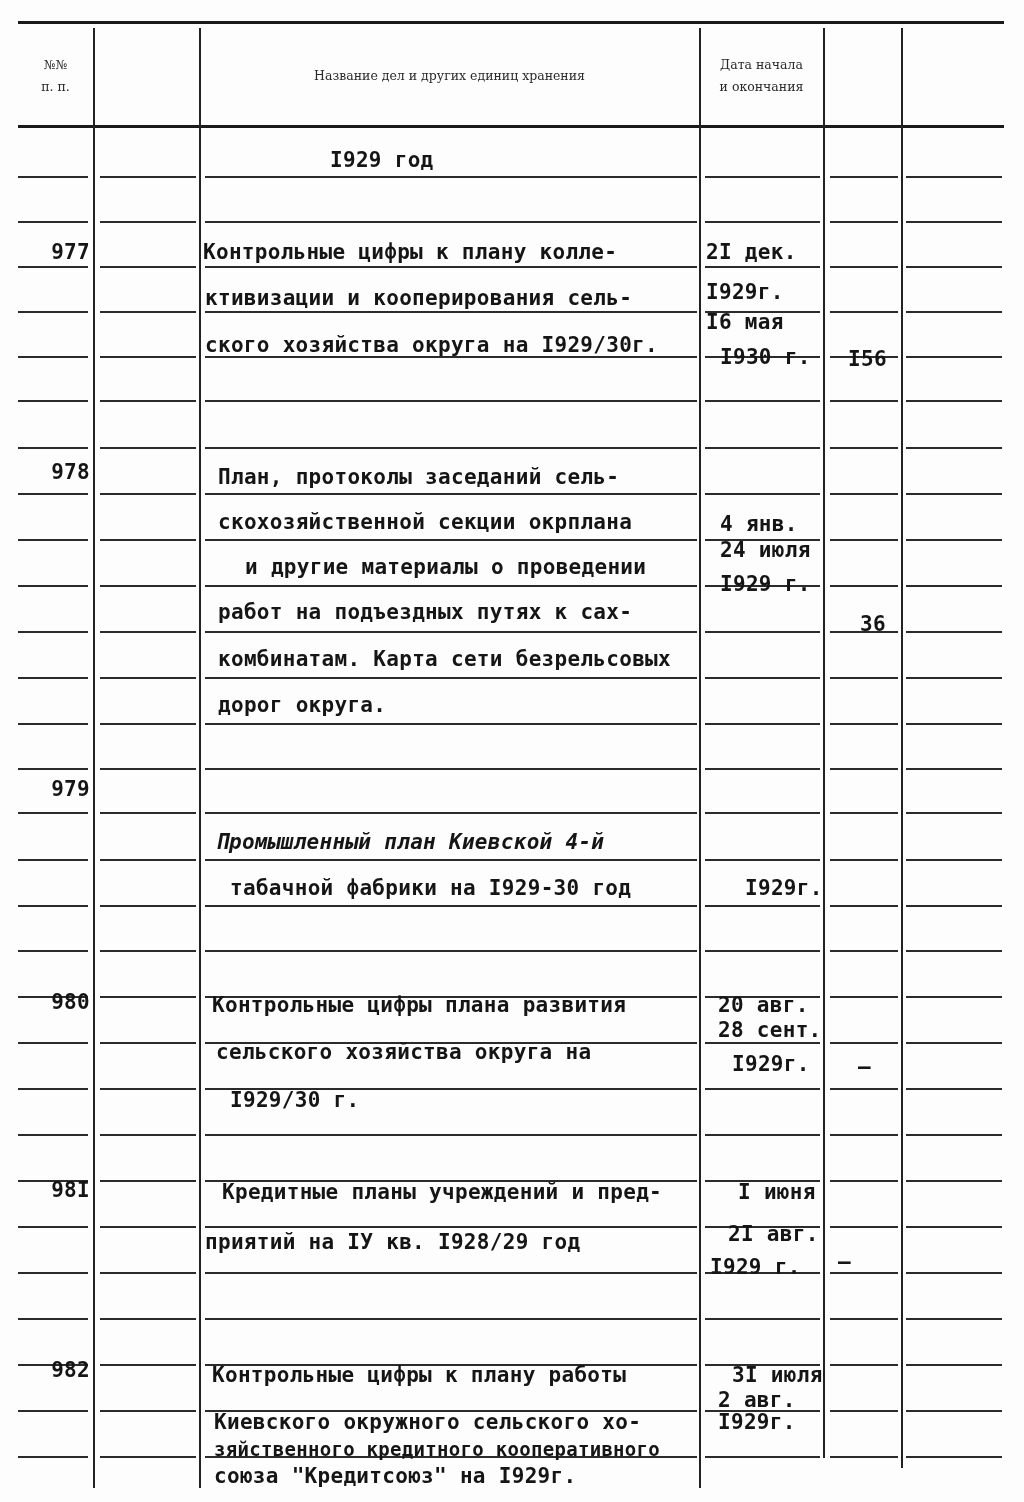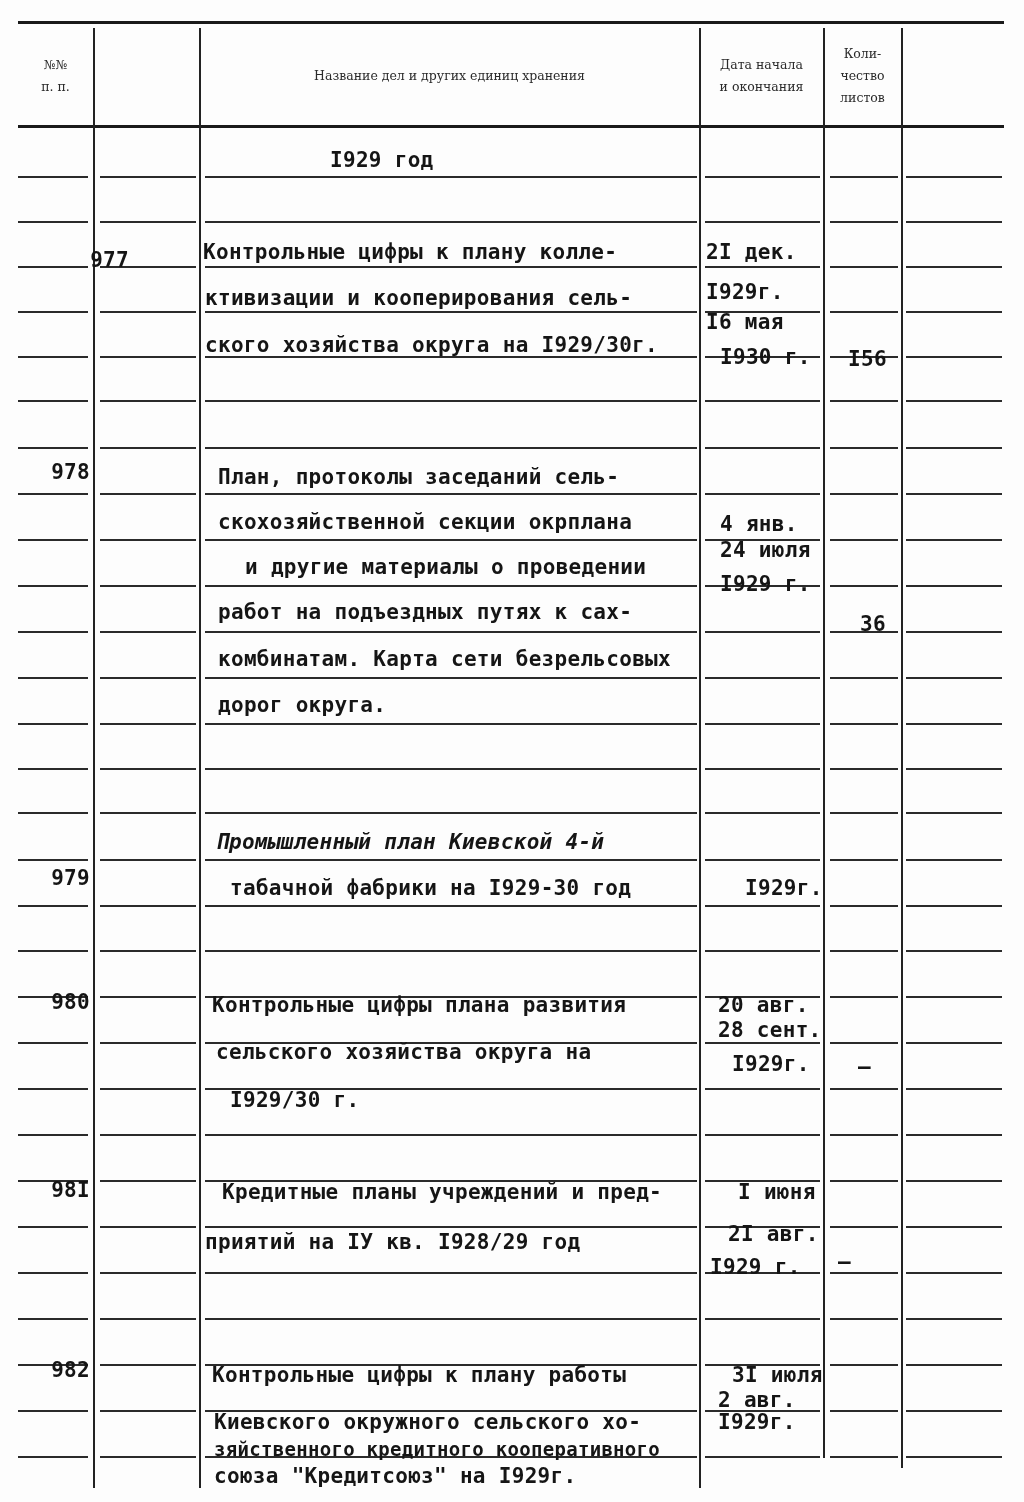--- a/index.html
+++ b/index.html
@@ -60,25 +60,20 @@
   <div class="hcell h-num">
     <span>№№</span>
     <span>п. п.</span>
   </div>
   <div class="hcell h-name">
     <span>Название дел и других единиц хранения</span>
   </div>
   <div class="hcell h-date">
     <span>Дата начала</span>
     <span>и окончания</span>
-  </div>
-  <div class="hcell h-count">
-    <span>Коли-</span>
-    <span>чество</span>
-    <span>листов</span>
   </div>
 
   <div id="rules">
       <div class="rl a" style="top: 176px;"></div>
       <div class="rl b" style="top: 176px;"></div>
       <div class="rl c" style="top: 176px;"></div>
       <div class="rl d" style="top: 176px;"></div>
       <div class="rl e" style="top: 176px;"></div>
       <div class="rl f" style="top: 176px;"></div>
       <div class="rl a" style="top: 221px;"></div>
@@ -247,21 +242,21 @@
       <div class="rl b" style="top: 1456px;"></div>
       <div class="rl c" style="top: 1456px;"></div>
       <div class="rl d" style="top: 1456px;"></div>
       <div class="rl e" style="top: 1456px;"></div>
       <div class="rl f" style="top: 1456px;"></div>
     </div>
 
   <div class="tw" style="left:330px; top:148px;">I929 год</div>
 
   <div>
-    <div class="tw num" style="top:248px;padding-left:39px;">977</div>
+    <div class="tw num" style="top:240px;">977</div>
     <div class="tw" style="left:203px; top:240px;">Контрольные цифры к плану колле-</div>
     <div class="tw" style="left:205px; top:286px;">ктивизации и кооперирования сель-</div>
     <div class="tw" style="left:205px; top:333px;">ского хозяйства округа на I929/30г.</div>
     <div class="tw" style="left:706px; top:240px;">2I дек.</div>
     <div class="tw" style="left:706px; top:280px;">I929г.</div>
     <div class="tw" style="left:706px; top:310px;">I6 мая</div>
     <div class="tw" style="left:720px; top:345px;">I930 г.</div>
     <div class="tw" style="left:848px; top:347px;">I56</div>
   </div>
 
@@ -273,21 +268,21 @@
     <div class="tw" style="left:218px; top:600px;">работ на подъездных путях к сах-</div>
     <div class="tw" style="left:218px; top:647px;">комбинатам. Карта сети безрельсовых</div>
     <div class="tw" style="left:218px; top:693px;">дорог округа.</div>
     <div class="tw" style="left:720px; top:512px;">4 янв.</div>
     <div class="tw" style="left:720px; top:538px;">24 июля</div>
     <div class="tw" style="left:720px; top:572px;">I929 г.</div>
     <div class="tw" style="left:860px; top:572px;margin-top:40px;">36</div>
   </div>
 
   <div>
-    <div class="tw num" style="top:866px;">979</div>
+    <div class="tw num" style="top:777px;">979</div>
     <div class="tw" style="left:216px; top:830px;font-style:italic;">Промышленный план Киевской 4-й</div>
     <div class="tw" style="left:230px; top:876px;">табачной фабрики на I929-30 год</div>
     <div class="tw" style="left:745px; top:876px;">I929г.</div>
   </div>
 
   <div>
     <div class="tw num" style="top:990px;">980</div>
     <div class="tw" style="left:212px; top:993px;">Контрольные цифры плана развития</div>
     <div class="tw" style="left:216px; top:1040px;">сельского хозяйства округа на</div>
     <div class="tw" style="left:230px; top:1088px;">I929/30 г.</div>

